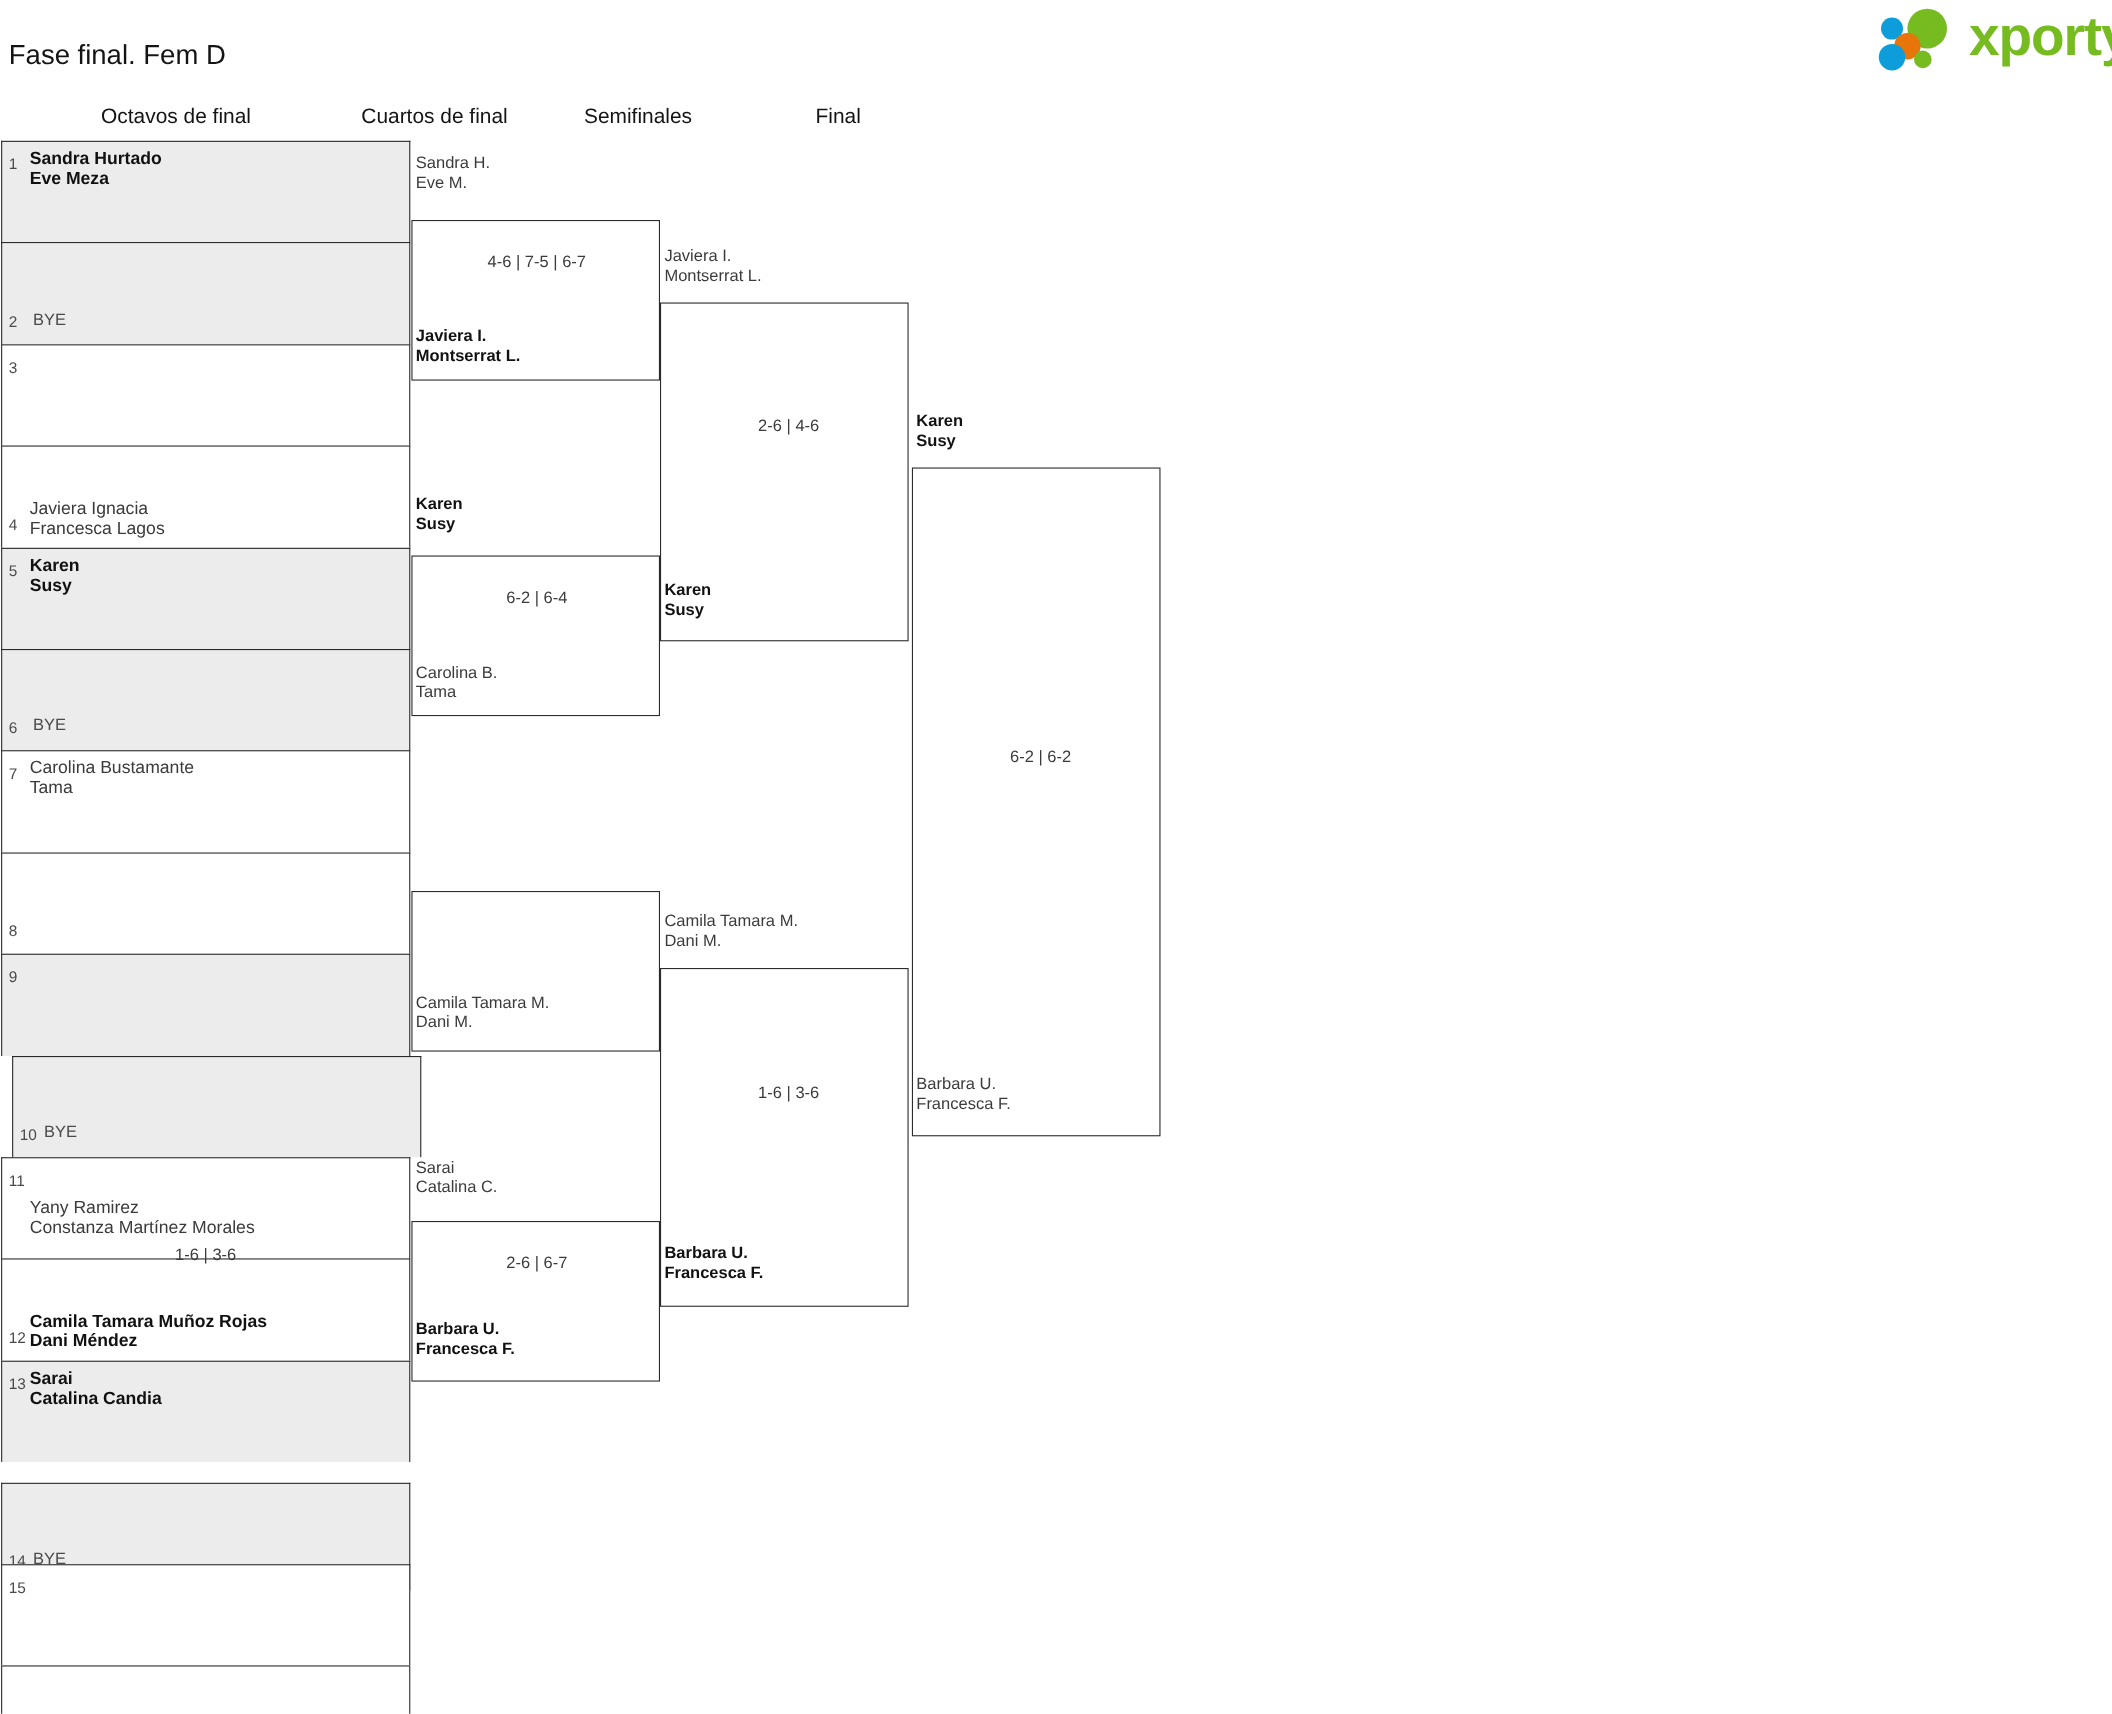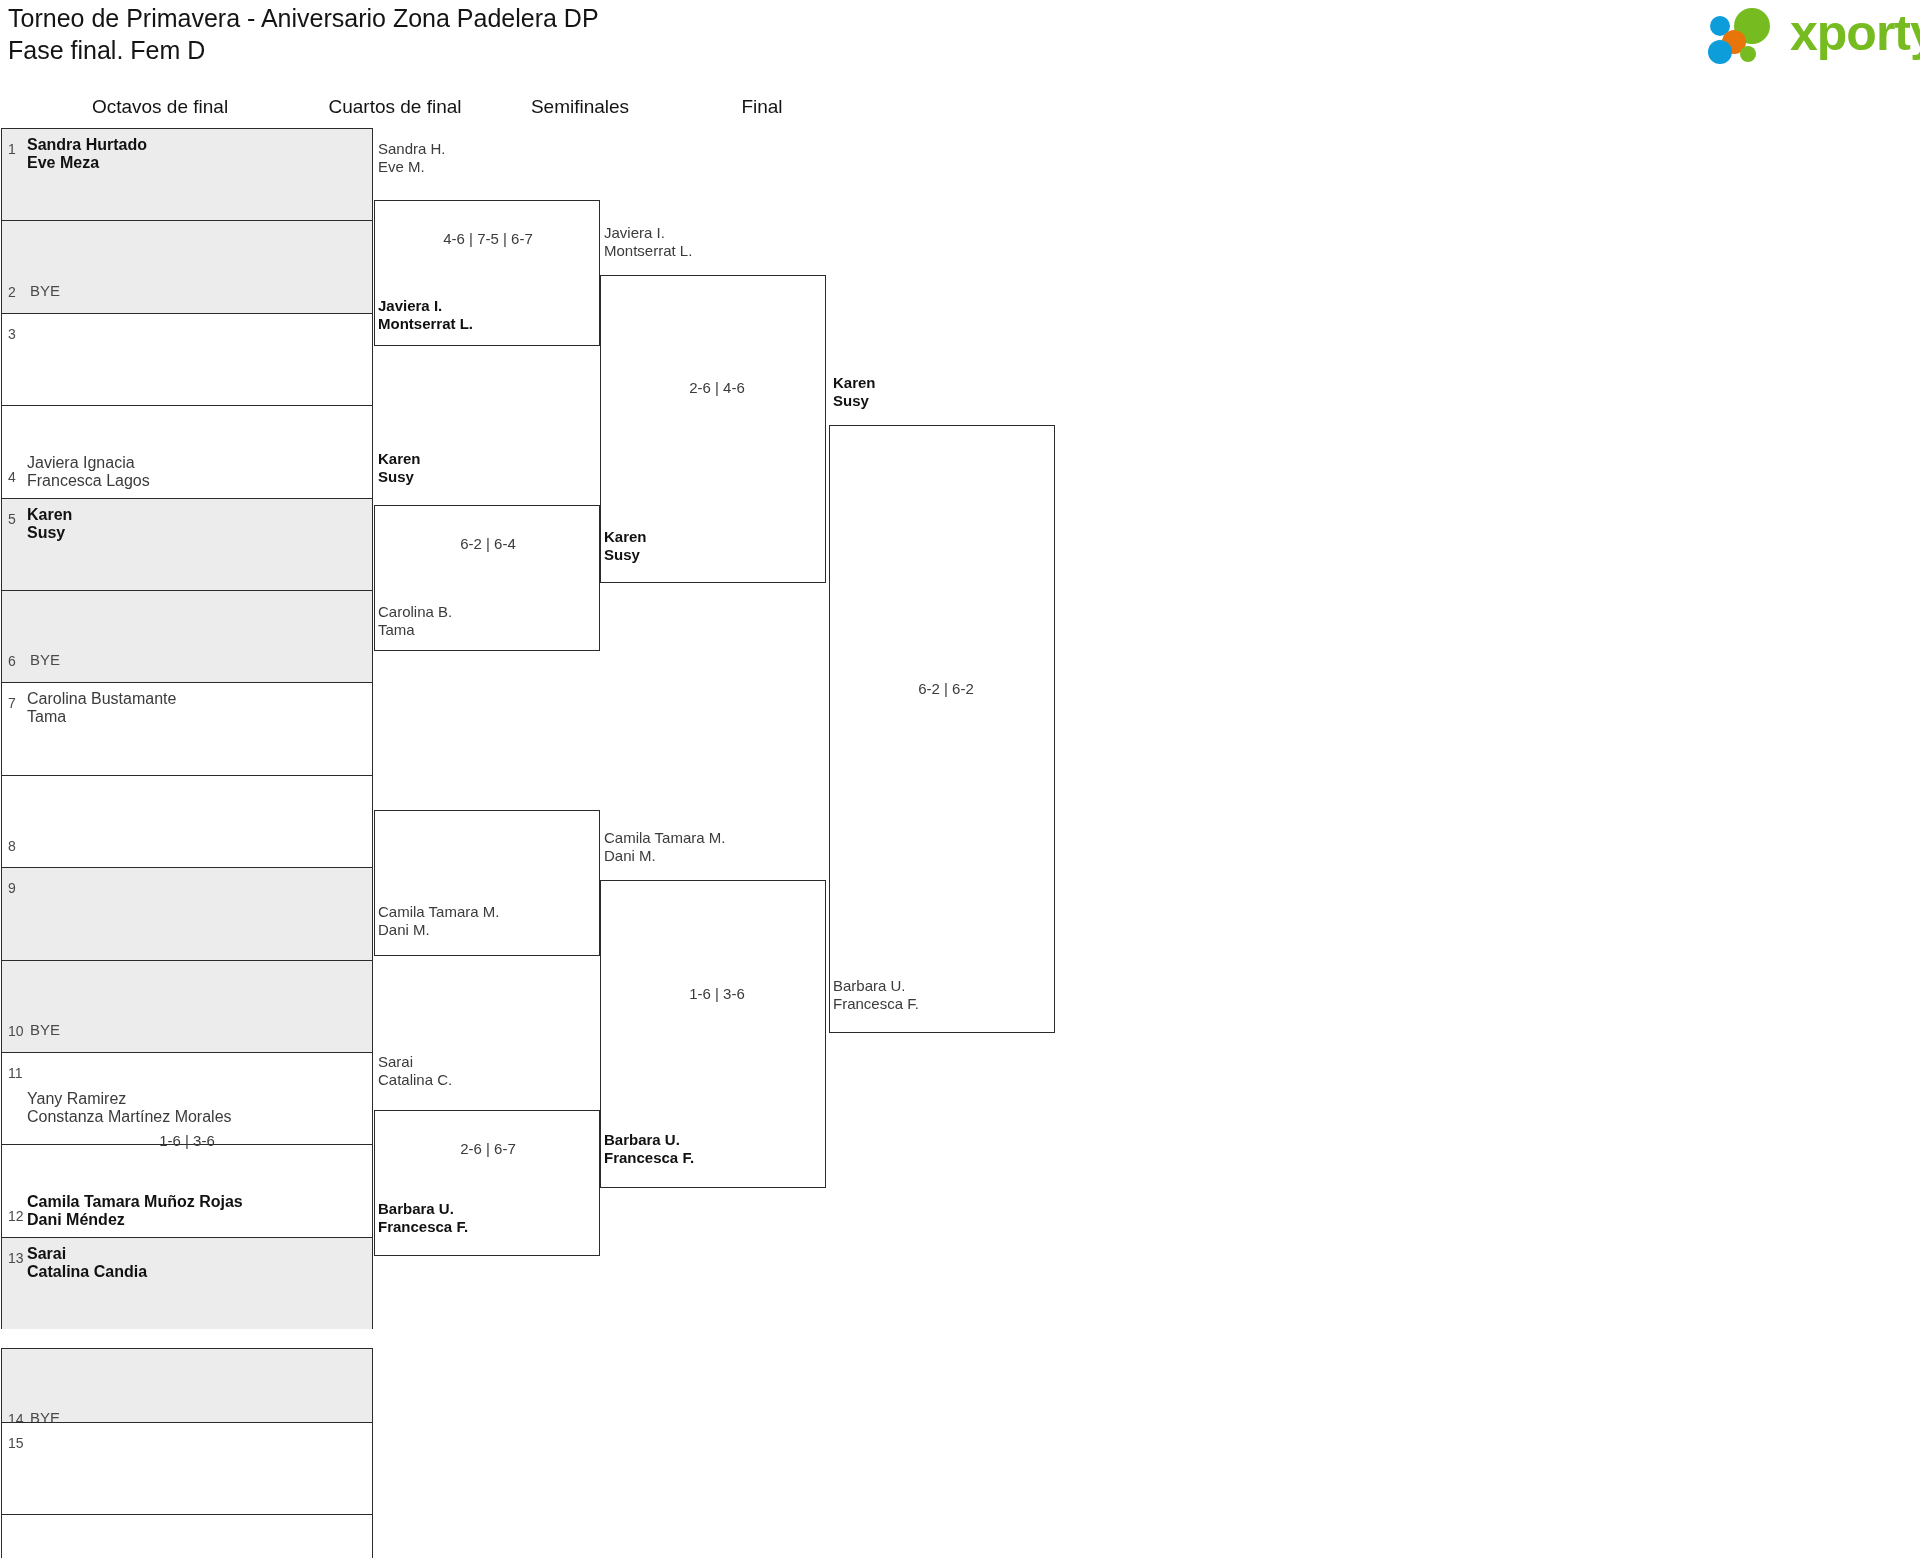--- a/index.html
+++ b/index.html
@@ -38,21 +38,20 @@
 
   
   .conn{position:absolute;box-sizing:border-box;border:1px solid #2b2b2b;}
   .label{position:absolute;font-size:15px;line-height:18px;color:#3b3b3b;white-space:nowrap;}
   .label.win{color:#111111;font-weight:bold;}
 </style>
 </head>
 <body>
 
 <div class="header">
-  <div class="title-line1">Torneo de Primavera - Aniversario Zona Padelera DP</div>
   <div class="title-line2">Fase final. Fem D</div>
 
   <div class="logo">
     <div class="logo-dots">
       <span class="dot" style="left:2px;top:8px;width:20px;height:20px;background:#0d9ddb;"></span>
       <span class="dot" style="left:26px;top:0px;width:36px;height:36px;background:#76bc21;"></span>
       <span class="dot" style="left:14px;top:22px;width:24px;height:24px;background:#e8750a;"></span>
       <span class="dot" style="left:0px;top:32px;width:24px;height:24px;background:#0d9ddb;"></span>
       <span class="dot" style="left:32px;top:38px;width:16px;height:16px;background:#76bc21;"></span>
     </div>
@@ -104,21 +103,21 @@
         <div>Carolina Bustamante</div>
         <div>Tama</div>
       </span>
     </div>
     <div class="cell r16cell" style="left: 1px; top: 774.8px; width: 372px; height: 92.4px;">
       <span class="seedno" style="top: 62.4px;">8</span>
     </div>
     <div class="cell r16cell shaded" style="left: 1px; top: 867.2px; width: 372px; height: 92.4px;">
       <span class="seedno" style="top: 12px;">9</span>
     </div>
-    <div class="cell r16cell shaded" style="left: 1px; top: 959.6px; width: 372px; height: 92.4px;">
+    <div class="cell r16cell shaded" style="left: 11px; top: 959.6px; width: 372px; height: 92.4px;">
       <span class="seedno" style="top: 62.4px;">10</span>
       <span class="byeword" style="top: 60.4px;">BYE</span>
     </div>
     <div class="cell r16cell" style="left: 1px; top: 1052px; width: 372px; height: 92.4px;">
       <span class="seedno" style="top: 12px;">11</span>
       <span class="teamname" style="top: 7px; margin-top: 30px;">
         <div>Yany Ramirez</div>
         <div>Constanza Martínez Morales</div>
       </span>
     </div>

